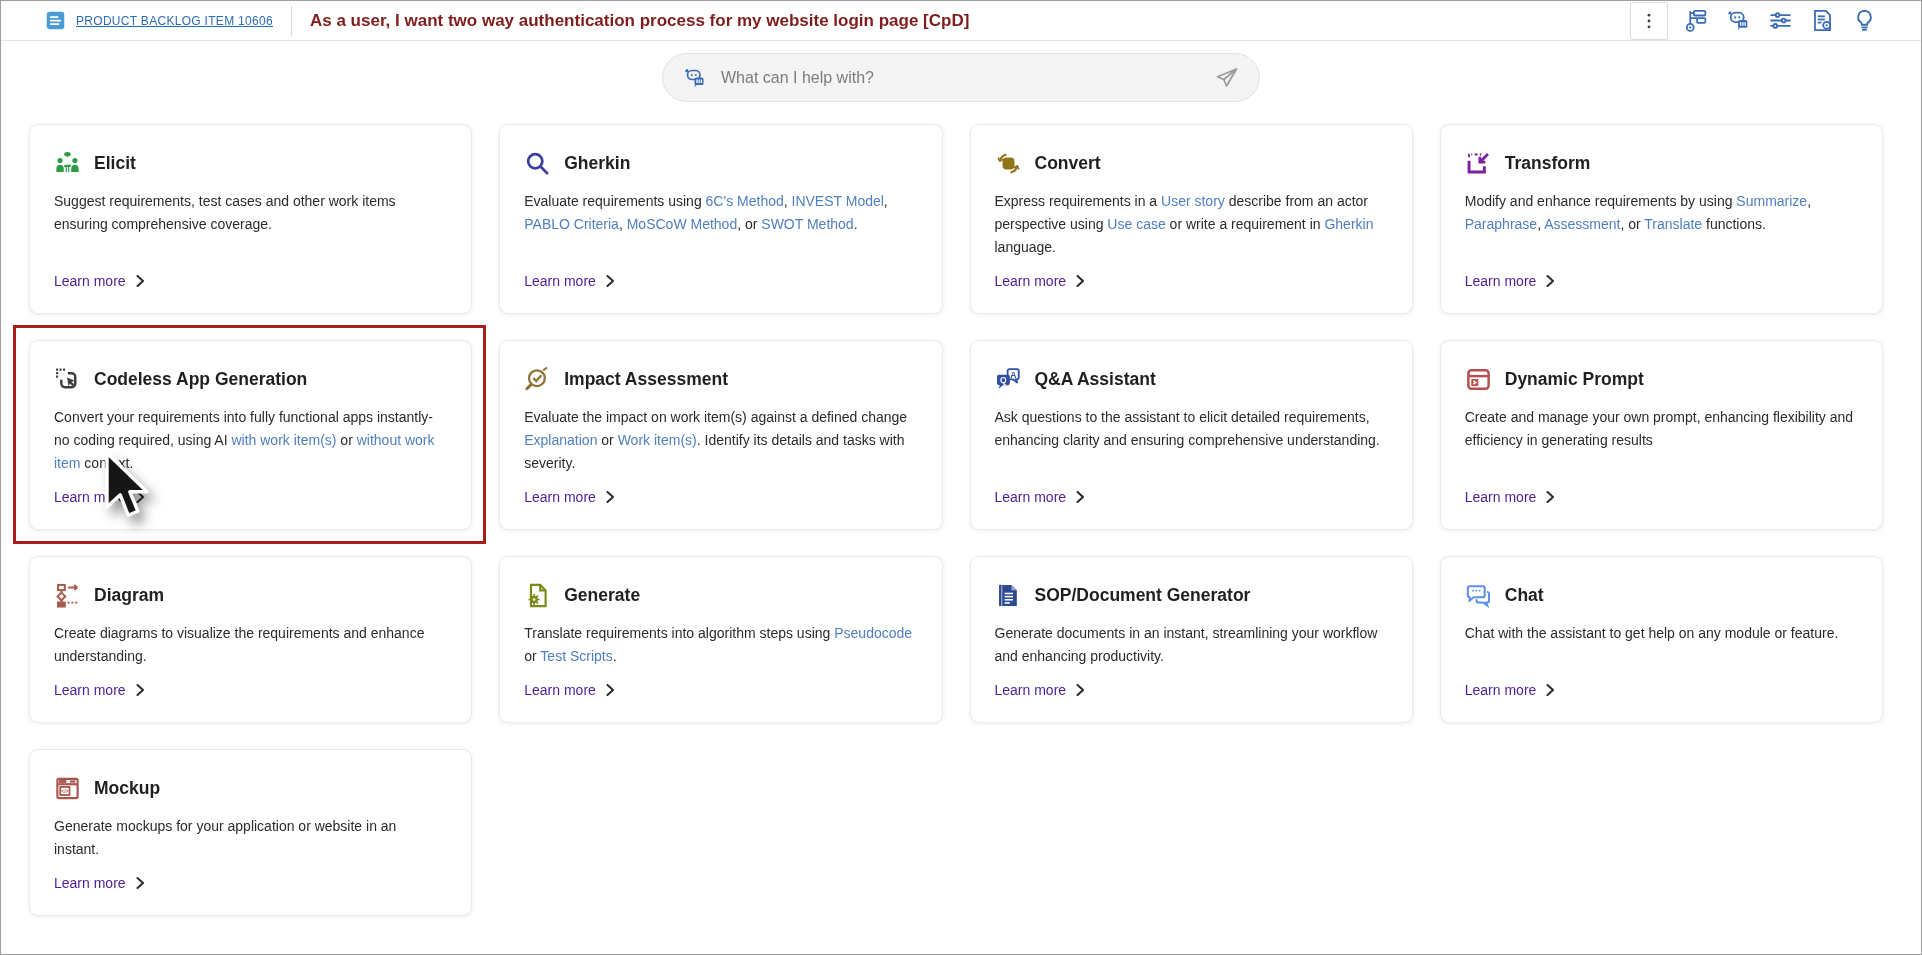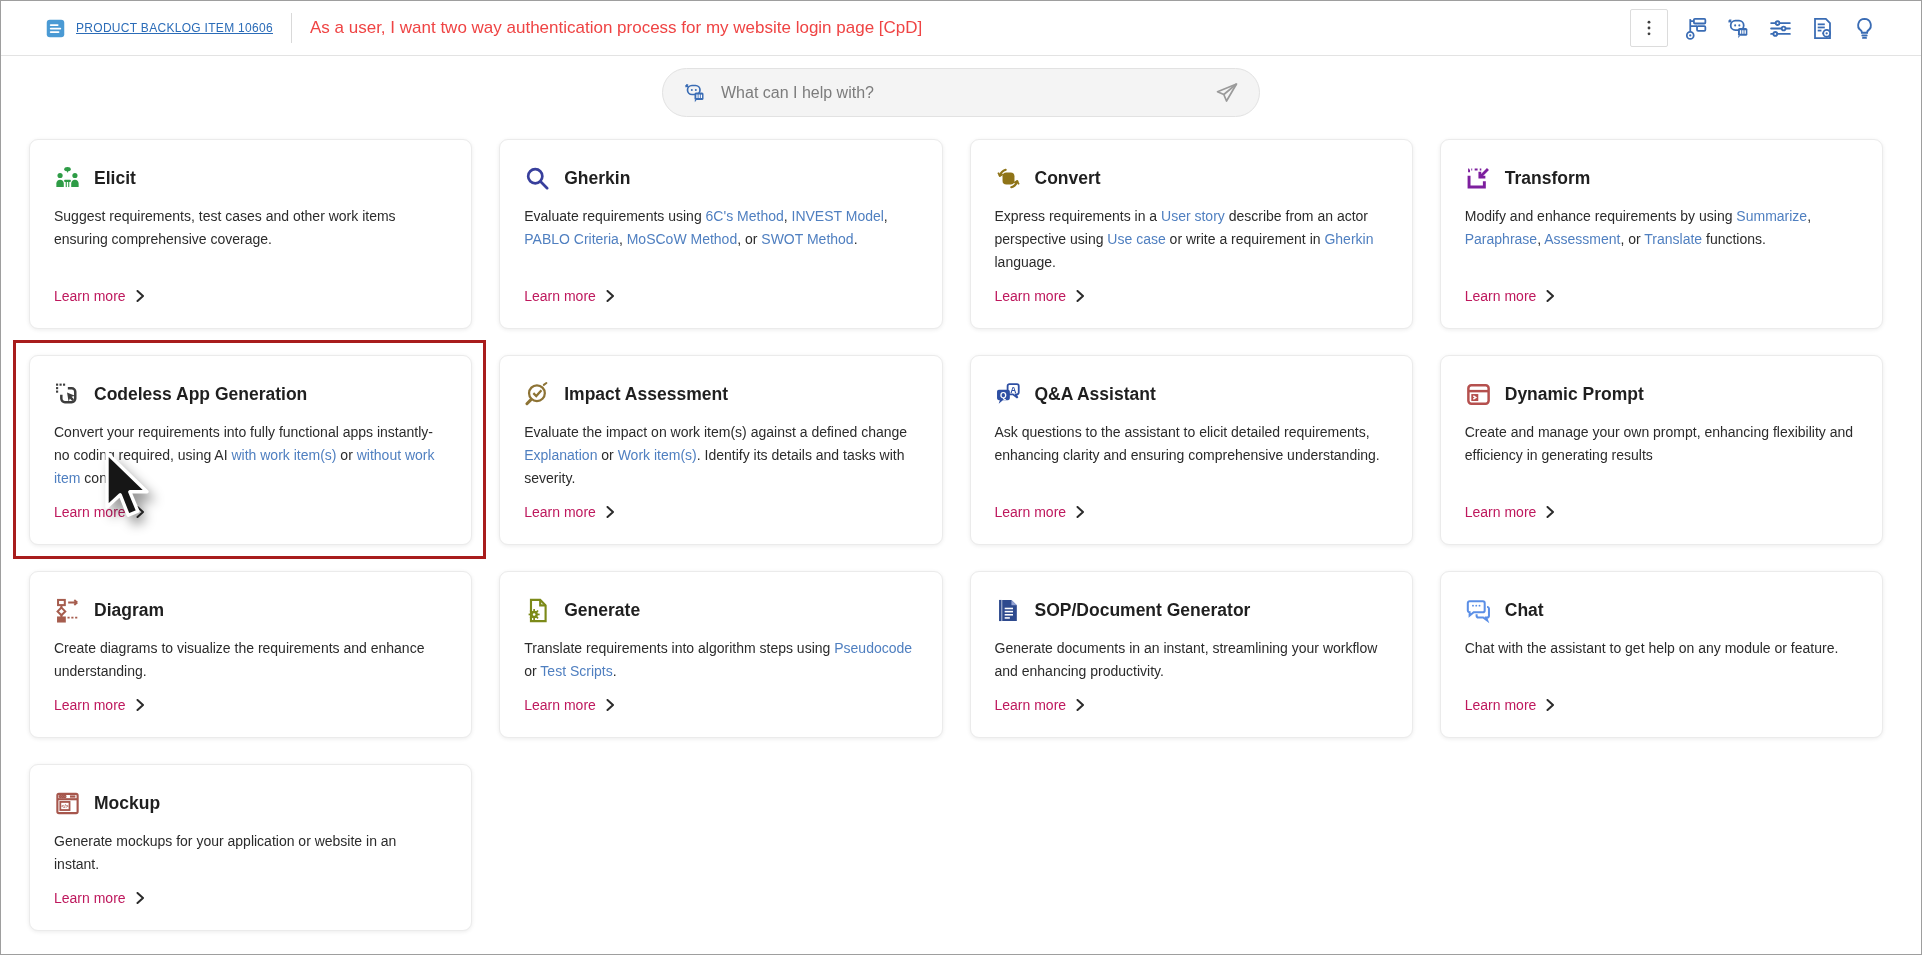--- a/index.html
+++ b/index.html
@@ -5,30 +5,30 @@
   * { box-sizing: border-box; margin: 0; padding: 0; }
   html,body { background:#e8e8e8; }
   body { font-family: "Liberation Sans", "DejaVu Sans", sans-serif; }
   .viewport{
     position:relative; width:1922px; height:955px; background:#fff;
     border:1px solid #9e9e9e; overflow:hidden;
   }
 
   
   .topbar{
-    height:55px; display:flex; align-items:center;
+    height:40px; display:flex; align-items:center;
     padding:0 44px 0 44px; border-bottom:1px solid #e3e3e3; background:#fff;
   }
   .wi-icon{ width:21px; height:21px; display:inline-flex; flex:none; }
   .wi-link{
     margin-left:10px; font-size:12px; letter-spacing:.3px; color:#2b6cb8;
     text-decoration:underline; white-space:nowrap; cursor:pointer; font-weight:500;
   }
   .topbar .vdiv{ width:1px; height:30px; background:#d9d9d9; margin:0 18px; flex:none; }
-  .wi-title{ font-size:17px; color:#ef4444; white-space:nowrap; overflow:hidden; flex:1 1 auto; }
+  .wi-title{ font-size:17px; color:#7f1d1d; white-space:nowrap; overflow:hidden; flex:1 1 auto;font-weight:bold; }
   .kebab-box{
     width:38px; height:38px; border:1px solid #dcdcdc; border-radius:2px;
     display:flex; align-items:center; justify-content:center; color:#3f3f3f;
     margin-left:20px; flex:none; cursor:pointer; background:#fff;
   }
   .kebab-box svg{ width:20px; height:20px; }
   .tool-icons{ display:flex; align-items:center; gap:17px; margin-left:16px; flex:none; }
   .tool-icon{ width:25px; height:25px; color:#3a6cb4; display:inline-flex; cursor:pointer; }
   .tool-icon svg{ width:100%; height:100%; }
 
@@ -61,21 +61,21 @@
   }
   .rh1 .card{ min-height:189px; } .rh2 .card{ min-height:184px;justify-content:center; }
   .rh3 .card{ min-height:166px; } .rh4 .card{ min-height:143px; }
   .card-head{ display:flex; align-items:center; gap:13px; }
   .card-ic{ width:27px; height:27px; flex:none; display:inline-flex; }
   .card-ic svg{ width:100%; height:100%; }
   .card-title{ font-size:17.5px; font-weight:700; color:#1f1f1f; }
   .desc{ margin-top:13px; font-size:14px; line-height:23px; color:#2b2b2b; }
   .desc .lnk{ color:#4f7fc0; cursor:pointer; }
   .learn{ margin-top:auto; padding-top:14px; display:flex; align-items:center; gap:10px;
-          font-size:14px; color:#be185d; cursor:pointer; width:max-content; }
+          font-size:14px; color:#4c1d95; cursor:pointer; width:max-content; }
   .learn svg{ width:9px; height:12px; }
 
   
   .cell.hl::after{
     content:""; position:absolute; left:-16px; top:-15px; right:-14px; bottom:-14px;
     border:3px solid #a81c1c; pointer-events:none;
   }
 
   
   .cursor{

